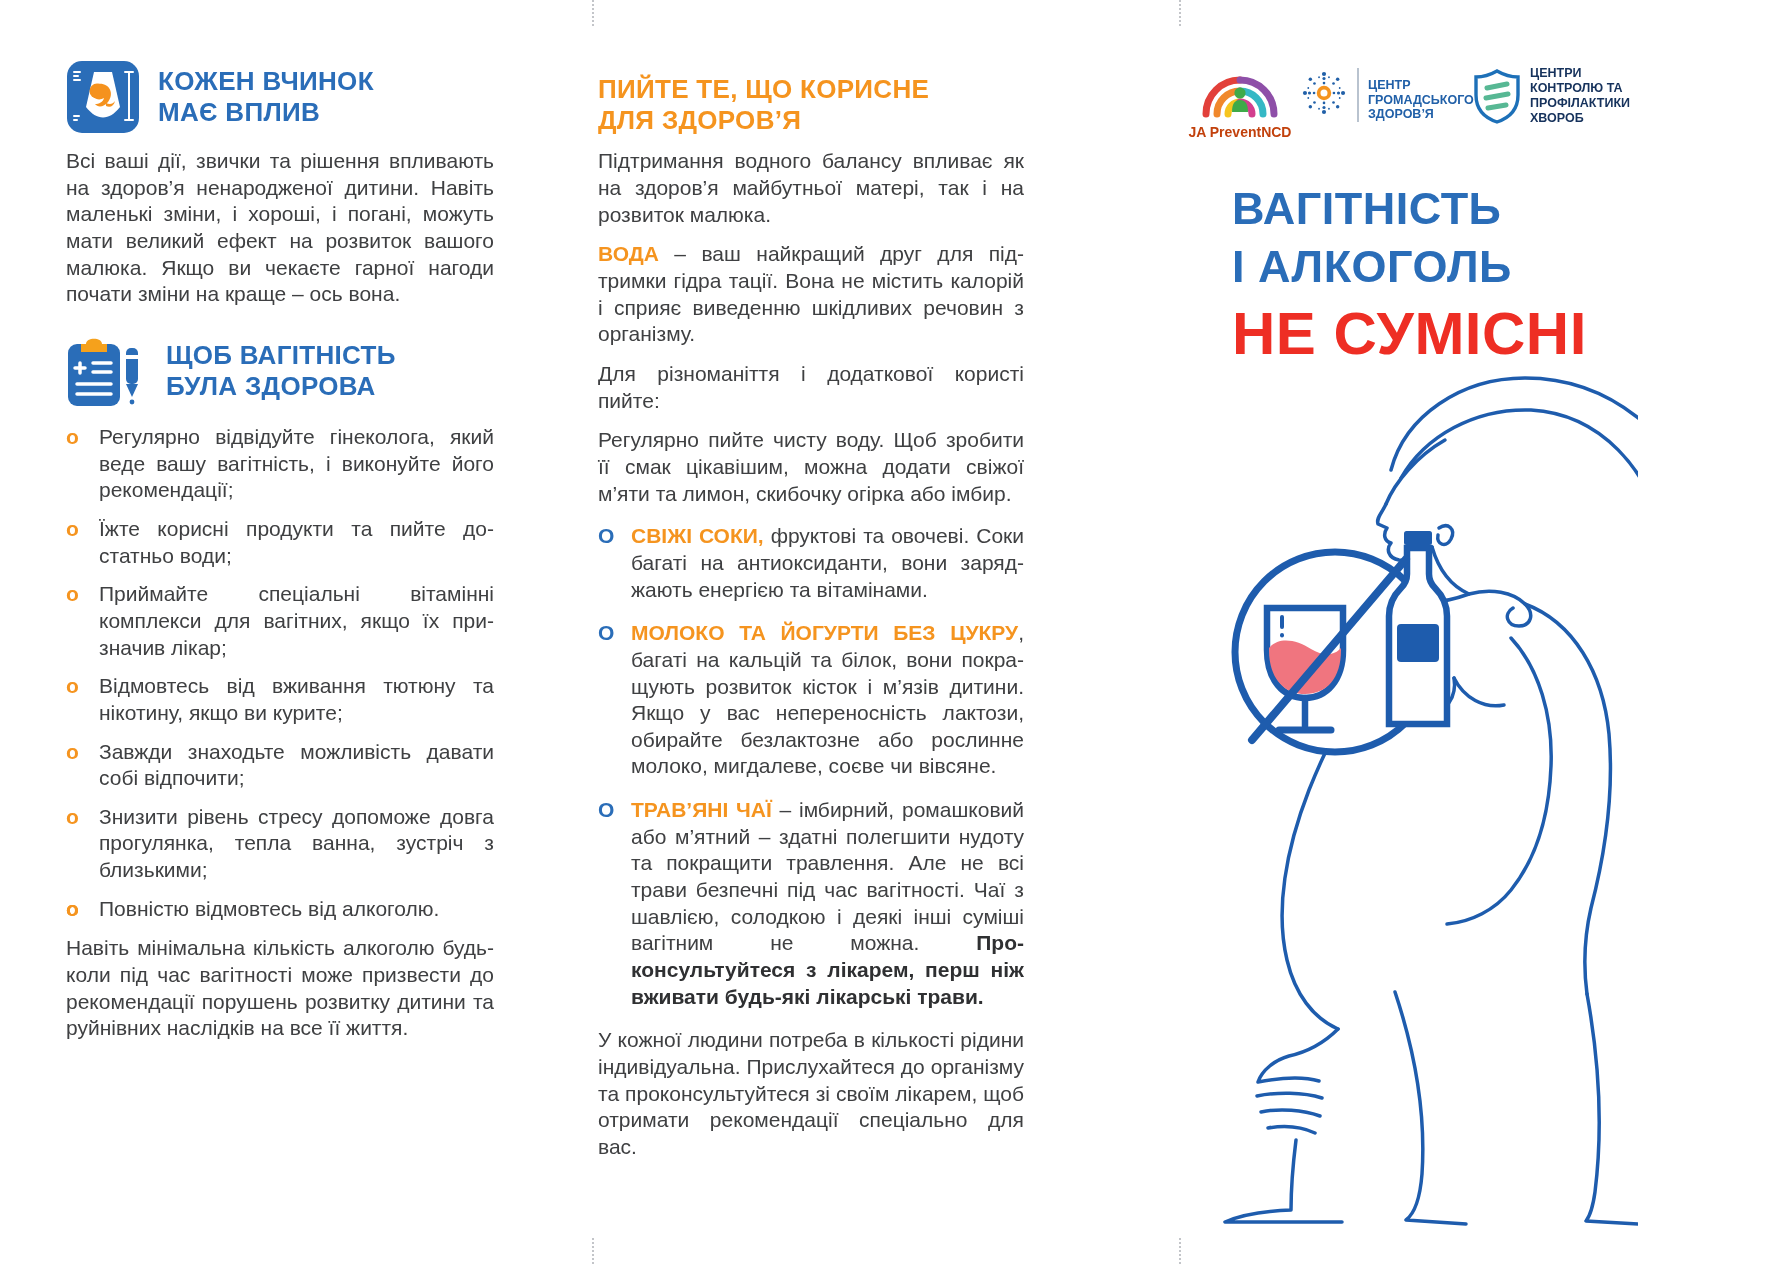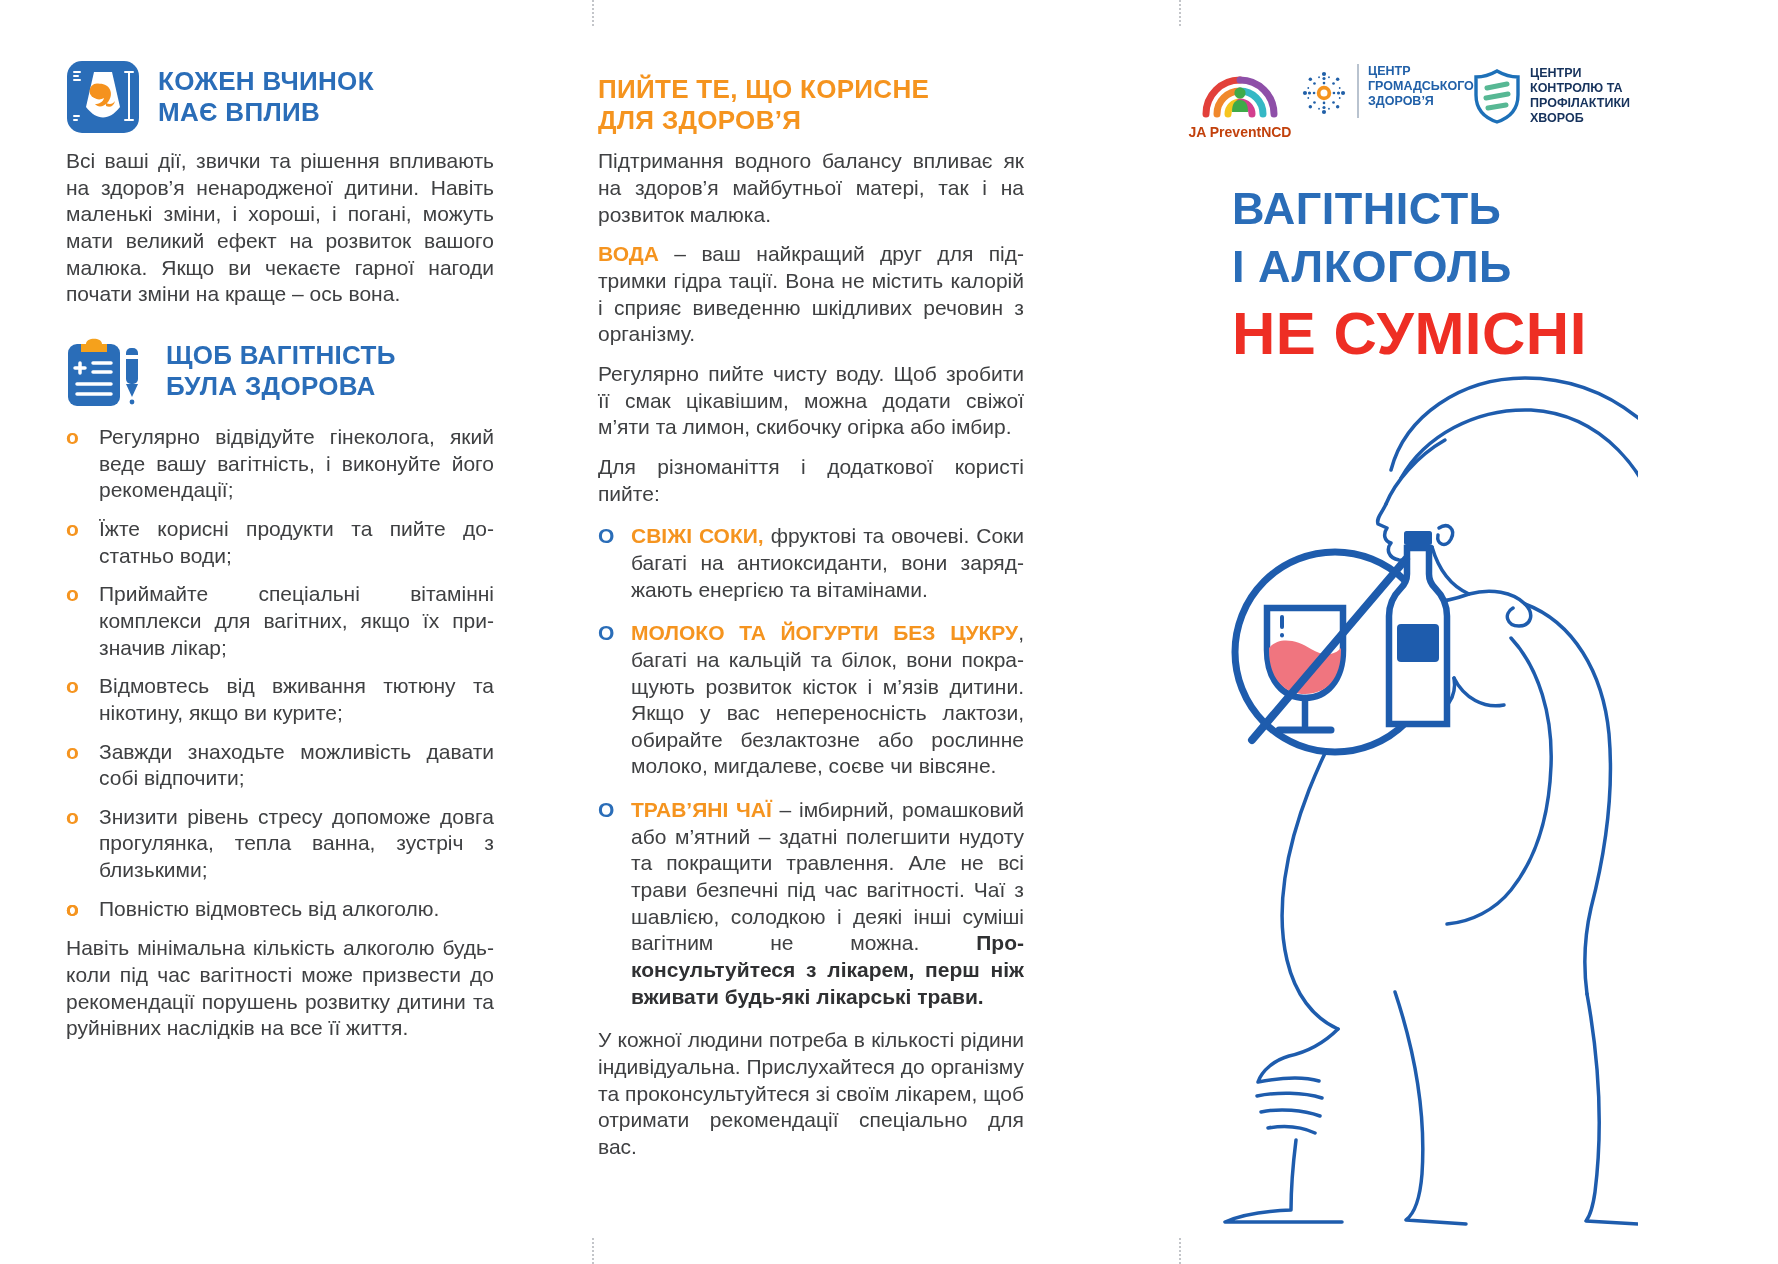--- a/index.html
+++ b/index.html
@@ -26,21 +26,21 @@
   ul.blist .marker{position:absolute;left:0;top:0;font-weight:800;}
   #panel-left .marker{color:#f5941f;}
   #panel-middle .marker{color:#2a6db8;}
   #panel-middle ul.blist li{margin-bottom:17px;}
   
   #logos{position:absolute;left:1188px;top:58px;width:582px;height:110px;}
   .logo{position:absolute;text-align:center;}
   .logo .cap{font-weight:700;}
   #logo-ja{left:0;top:4px;width:104px;}
   #logo-ja .cap{font-size:14px;color:#c2410c;margin-top:2px;}
-  #logo-phc{left:112px;top:6px;width:160px;display:flex;align-items:flex-start;gap:9px;text-align:left;}
+  #logo-phc{left:112px;top:6px;width:160px;display:flex;align-items:flex-end;gap:9px;text-align:left;}
   #logo-phc .divider{width:0;height:54px;border-left:2px solid #b9c3cf;}
   #logo-phc .cap{font-size:12.5px;line-height:1.18;color:#2160a8;width:92px;}
   #logo-cdc{left:286px;top:8px;width:186px;display:flex;align-items:center;gap:10px;text-align:left;}
   #logo-cdc .cap{font-size:12.5px;line-height:1.2;color:#16325c;width:128px;}
   #logo-eu{left:486px;top:2px;width:96px;}
   #logo-eu .cap{font-size:11px;line-height:1.25;color:#27348b;margin-top:6px;}
   #title-block{position:absolute;left:1232px;top:180px;line-height:1;}
   .t-blue{font-size:45px;font-weight:800;color:#2a6db8;letter-spacing:.5px;line-height:1.28;}
   .t-red{font-size:60px;font-weight:800;color:#ee2e24;letter-spacing:.5px;line-height:1.15;margin-top:4px;}
   #illustration{position:absolute;left:1095px;top:352px;}
@@ -115,22 +115,22 @@
       <li><span class="marker">o</span><span>Повністю відмовтесь від алкоголю.</span></li>
     </ul>
     <p class="body">Навіть мінімальна кількість алкоголю будь-коли під час вагітності може при­звести до рекомендації порушень роз­витку дитини та руйнівних наслідків на все її життя.</p>
   </div>
 
   <div class="panel" id="panel-middle">
     <h2 class="orange"><span>ПИЙТЕ ТЕ, ЩО КОРИСНЕ</span><br>
     <span>ДЛЯ ЗДОРОВ’Я</span></h2>
     <p class="body">Підтримання водного балансу впливає як на здоров’я майбутньої матері, так і на розвиток малюка.</p>
     <p class="body"><span class="lead-orange">ВОДА</span><span> – ваш найкращий друг для під­тримки гідра тації. Вона не містить кало­рій і сприяє виведенню шкідливих речо­вин з організму.</span></p>
+    <p class="body">Для різноманіття і додаткової користі пийте:</p>
     <p class="body">Регулярно пийте чисту воду. Щоб зроби­ти її смак цікавішим, можна додати свіжої м’яти та лимон, скибочку огірка або ім­бир.</p>
-    <p class="body">Для різноманіття і додаткової користі пийте:</p>
 
     <ul class="blist">
       <li><span class="marker">O</span><span class="lead-orange">СВІЖІ СОКИ,</span><span> фруктові та овочеві. Соки багаті на антиоксиданти, вони заряд­жають енергією та вітамінами.</span></li>
       <li><span class="marker">O</span><span class="lead-orange">МОЛОКО ТА ЙОГУРТИ БЕЗ ЦУКРУ</span><span>, ба­гаті на кальцій та білок, вони покра­щують розвиток кісток і м’язів дитини. Якщо у вас непереносність лактози, обирайте безлактозне або рослинне молоко, мигдалеве, соєве чи вівсяне.</span></li>
       <li><span class="marker">O</span><span class="lead-orange">ТРАВ’ЯНІ ЧАЇ</span><span> – імбирний, ромашко­вий або м’ятний – здатні полегшити нудоту та покращити травлення. Але не всі трави безпечні під час вагіт­ності. Чаї з шавлією, солодкою і деякі інші суміші вагітним не можна. </span><span class="bold-dark">Про­консультуйтеся з лікарем, перш ніж вживати будь-які лікарські трави.</span></li>
     </ul>
     <p class="body">У кожної людини потреба в кількості рі­дини індивідуальна. Прислухайтеся до організму та проконсультуйтеся зі сво­їм лікарем, щоб отримати рекомендації спеціально для вас.</p>
   </div>
 
   <div id="logos">

